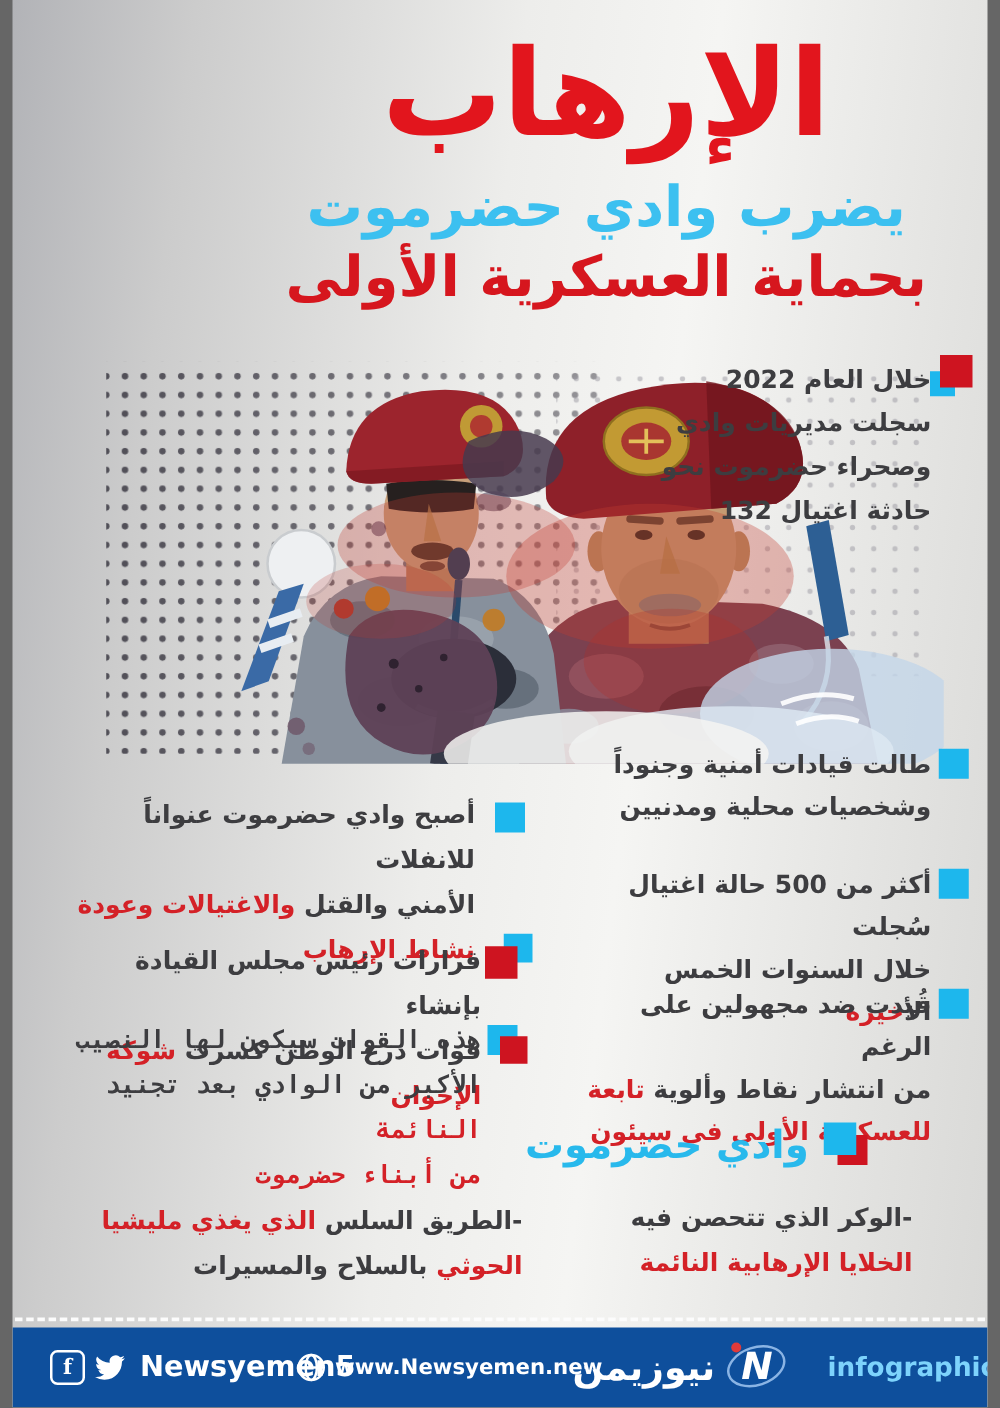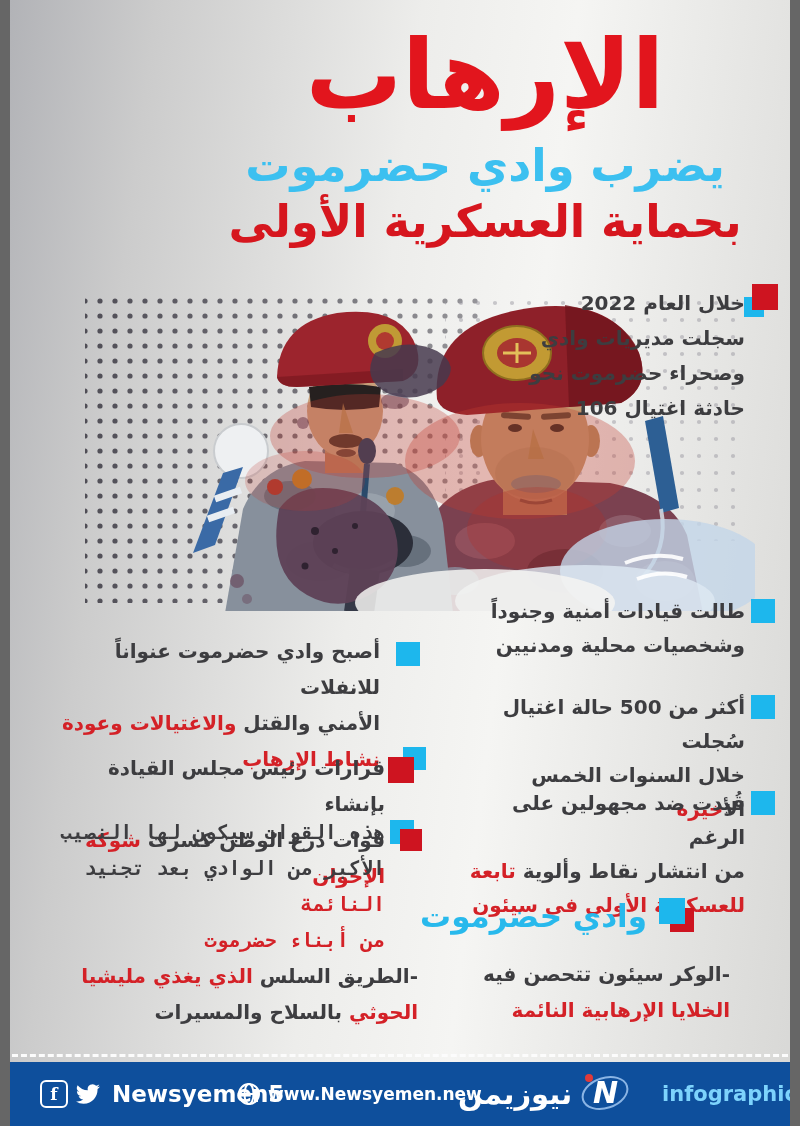--- a/index.html
+++ b/index.html
@@ -173,21 +173,21 @@
       <ellipse cx="520" cy="320" rx="130" ry="36" fill="#dde8f2" opacity=".8"></ellipse>
       <ellipse cx="420" cy="322" rx="130" ry="34" fill="#f4f4f2" opacity=".85"></ellipse>
       <path d="M560 282 q30 -12 58 -4 M572 298 q26 -10 50 -2" stroke="#fff" stroke-width="4" fill="none" opacity=".9"></path>
     </g>
   </svg>
 
   <div class="block stat">
       <div class="ln"><span>خلال العام 2022</span></div>
       <div class="ln"><span>سجلت مديريات وادي</span></div>
       <div class="ln"><span>وصحراء حضرموت نحو</span></div>
-      <div class="ln ltr"><span>106 </span><span>حادثة </span><span>اغتيال</span></div>
+      <div class="ln ltr"><span>132 </span><span>حادثة </span><span>اغتيال</span></div>
     </div>
   <span class="mk mk-stat" style="top:284px;right:12px">
       <i class="c"></i>
       <i class="r"></i>
     </span>
 
   <div class="block rcol r1">
       <div class="ln"><span>طالت قيادات أمنية وجنوداً</span></div>
       <div class="ln"><span>وشخصيات محلية ومدنيين</span></div>
     </div>
@@ -214,21 +214,21 @@
 
   <div class="wadi">
     <span class="mk-head mk" style="position:relative">
         <i class="r"></i>
         <i class="c"></i>
       </span>
     <span class="txt">وادي حضرموت</span>
   </div>
 
   <div class="block rcol r4">
-      <div class="ln"><span>-الوكر سيئون تتحصن فيه</span></div>
+      <div class="ln"><span>-الوكر الذي تتحصن فيه</span></div>
       <div class="ln"><span class="red">الخلايا الإرهابية النائمة</span></div>
     </div>
 
   <div class="block lcol l1">
       <div class="ln"><span>أصبح وادي حضرموت عنواناً للانفلات</span></div>
       <div class="ln"><span>الأمني والقتل </span><span class="red">والاغتيالات وعودة</span></div>
       <div class="ln"><span class="red">نشاط الإرهاب</span></div>
     </div>
   <span class="mk mk-single mk-l1" style="top:642px;right:370px">
       <i class="c"></i>

